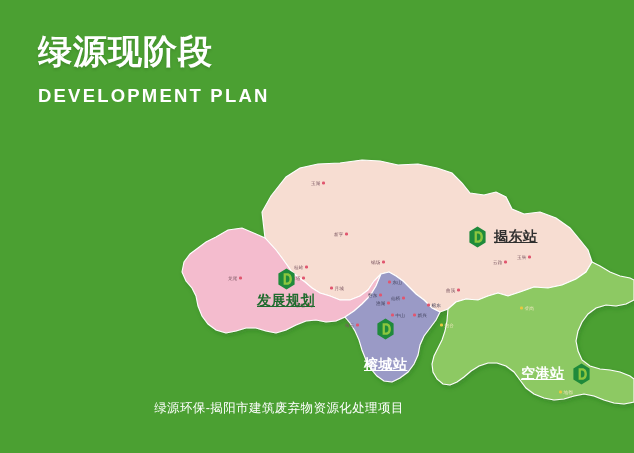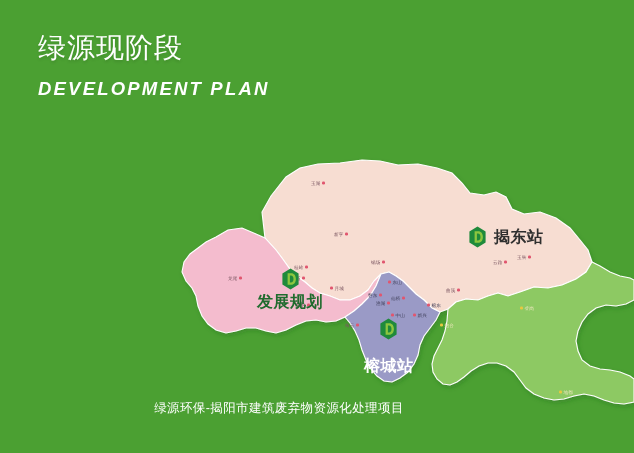--- a/index.html
+++ b/index.html
@@ -25,36 +25,35 @@
 
   
   #title-block {
     position: absolute;
     left: 38px;
     top: 32px;
     width: 330px;
     z-index: 30;
   }
   .title-line {
-    font-size: 28px;
+    font-size: 34px;
     line-height: 1.17;
-    font-weight: normal;
+    font-weight: bold;
     color: #ffffff;
     letter-spacing: 1px;
     white-space: nowrap;
     text-shadow: 0 2px 3px rgba(0,0,0,0.13);
   }
   #subtitle {
     margin-top: 13px;
     font-size: 18.5px;
     font-weight: bold;
     color: #ffffff;
     letter-spacing: 2.2px;
     white-space: nowrap;
-    font-style: italic;
   }
 
   
   #map-wrap {
     position: absolute;
     left: 0;
     top: 0;
     width: 634px;
     height: 453px;
     z-index: 10;
@@ -73,23 +72,24 @@
     z-index: 25;
     white-space: nowrap;
   }
   .station .logo {
     width: 19px;
     height: 22px;
     flex: 0 0 auto;
     display: block;
   }
   .station .st-label {
-    font-size: 16px;
+    font-size: 14px;
     font-weight: bold;
     letter-spacing: 0.5px;
+    text-decoration: underline;
   }
   .station.logo-left .st-label { margin-left: 7px; }
   .station.logo-right .st-label { margin-right: 7px; }
 
   #station-jiedong  { left: 468px; top: 226px; }
   #station-jiedong .st-label { color: #2f2f2f; }
 
   #station-chanyeyuan { left: 257px; top: 268px; flex-direction: column; align-items: center; }
   #station-chanyeyuan .st-label { color: #1f6b2e; margin: 2px 0 0 0; }
 
@@ -304,20 +304,28 @@
 
   <div class="station" id="station-rongcheng">
     <svg class="logo" viewBox="0 0 19 22">
       <path d="M9.5 0.6 L17.6 5.4 L17.6 16.6 L9.5 21.4 L1.4 16.6 L1.4 5.4 Z" fill="#1f8a3b"></path>
       <path d="M6.6 5.2 L10.2 5.2 C13.2 5.2 14.9 7.6 14.9 11 C14.9 14.4 13.2 16.8 10.2 16.8 L6.6 16.8 Z
                M8.9 7.6 L8.9 14.4 L9.9 14.4 C11.6 14.4 12.5 13.1 12.5 11 C12.5 8.9 11.6 7.6 9.9 7.6 Z" fill="#8cc63f"></path>
     </svg>
     <span class="st-label">榕城站</span>
   </div>
 
+  <div class="station logo-right" id="station-konggang">
+    <span class="st-label">空港站</span>
+    <svg class="logo" viewBox="0 0 19 22">
+      <path d="M9.5 0.6 L17.6 5.4 L17.6 16.6 L9.5 21.4 L1.4 16.6 L1.4 5.4 Z" fill="#1f8a3b"></path>
+      <path d="M6.6 5.2 L10.2 5.2 C13.2 5.2 14.9 7.6 14.9 11 C14.9 14.4 13.2 16.8 10.2 16.8 L6.6 16.8 Z
+               M8.9 7.6 L8.9 14.4 L9.9 14.4 C11.6 14.4 12.5 13.1 12.5 11 C12.5 8.9 11.6 7.6 9.9 7.6 Z" fill="#8cc63f"></path>
+    </svg>
+  </div>
 
   <div id="title-block">
     <div class="title-line">绿源现阶段</div>
     <div id="subtitle">DEVELOPMENT PLAN</div>
   </div>
 
   <div id="caption">
     <div class="cap-line">绿源环保-揭阳市建筑废弃物资源化处理项目</div>
   </div>
 

